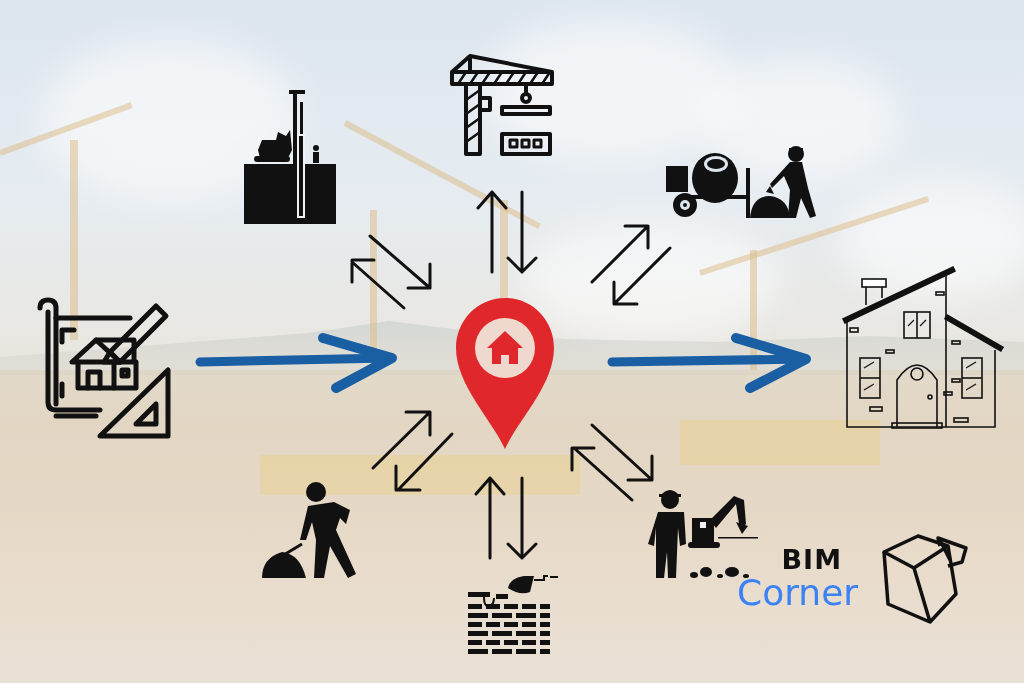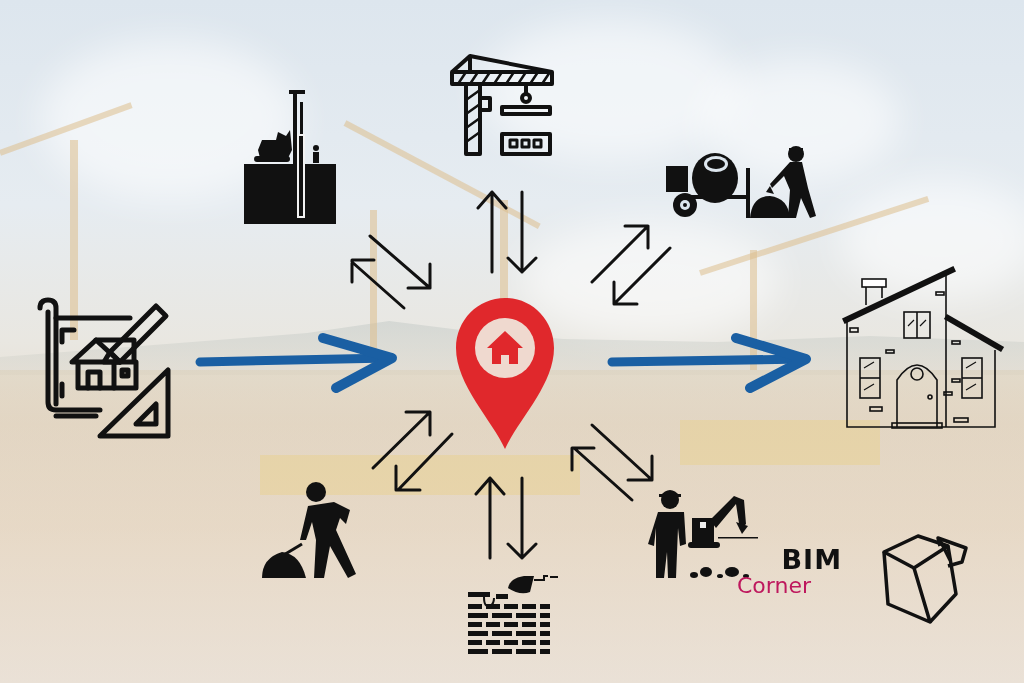--- a/index.html
+++ b/index.html
@@ -6,21 +6,21 @@
   body{width:1024px;height:683px;overflow:hidden;position:relative;font-family:"Liberation Sans",sans-serif;}
   .bg{position:absolute;inset:0;background:linear-gradient(180deg,#dde6ee 0%,#e6ecf1 30%,#e9e7e1 50%,#e7ddd0 62%,#ece3d6 80%,#e9e1d6 100%);}
   .bg-cloud{position:absolute;border-radius:50%;background:rgba(255,255,255,0.55);filter:blur(18px);}
   .bg-hills{position:absolute;left:0;right:0;top:315px;height:60px;background:linear-gradient(180deg,rgba(190,198,196,0.5),rgba(215,212,200,0.3));clip-path:polygon(0 70%,15% 50%,30% 30%,38% 10%,45% 25%,55% 40%,70% 45%,85% 35%,100% 45%,100% 100%,0 100%);}
   .bg-site{position:absolute;left:0;right:0;top:370px;bottom:0;background:linear-gradient(180deg,rgba(215,200,170,0.35),rgba(225,205,180,0.45) 50%,rgba(235,225,215,0.5));}
   .bg-yellow{position:absolute;background:rgba(235,205,120,0.35);}
   .crane{position:absolute;background:rgba(220,190,140,0.55);}
   svg.layer{position:absolute;left:0;top:0;}
   .logo{position:absolute;left:722px;top:546px;line-height:1;margin-left:15px;}
   .logo-bim{font-family:"DejaVu Sans",sans-serif;font-weight:900;font-size:27px;color:#111;letter-spacing:1px;display:block;text-align:right;width:105px;}
-  .logo-corner{font-family:"DejaVu Sans",sans-serif;font-size:22px;color:#be185d;display:block;margin-top:2px;}
+  .logo-corner{font-family:"DejaVu Sans",sans-serif;font-size:36px;color:#3b82f6;display:block;margin-top:2px;}
 </style>
 </head>
 <body>
 
 <div class="bg">
   <div class="bg-cloud" style="left:480px;top:20px;width:260px;height:140px;"></div>
   <div class="bg-cloud" style="left:700px;top:60px;width:200px;height:120px;"></div>
   <div class="bg-cloud" style="left:40px;top:40px;width:260px;height:160px;"></div>
   <div class="bg-cloud" style="left:520px;top:220px;width:260px;height:120px;"></div>
   <div class="bg-cloud" style="left:840px;top:180px;width:200px;height:120px;"></div>

